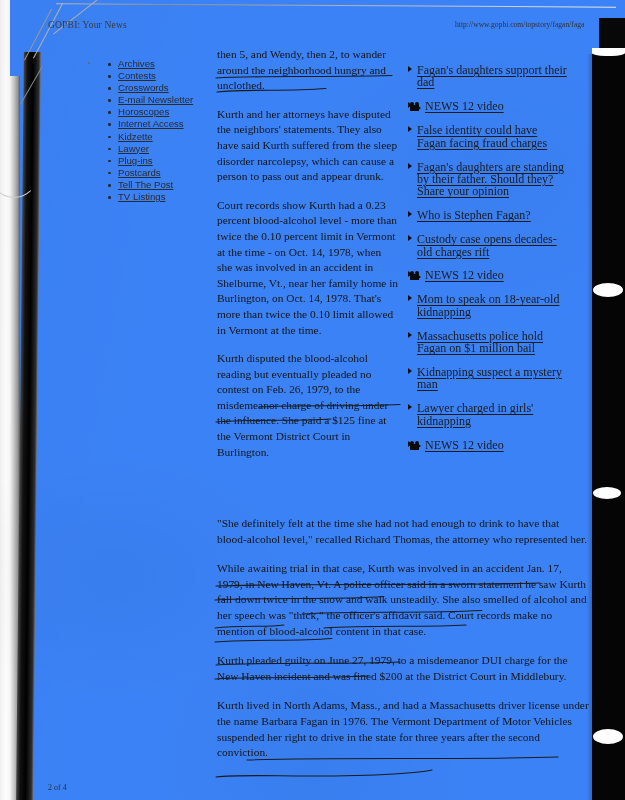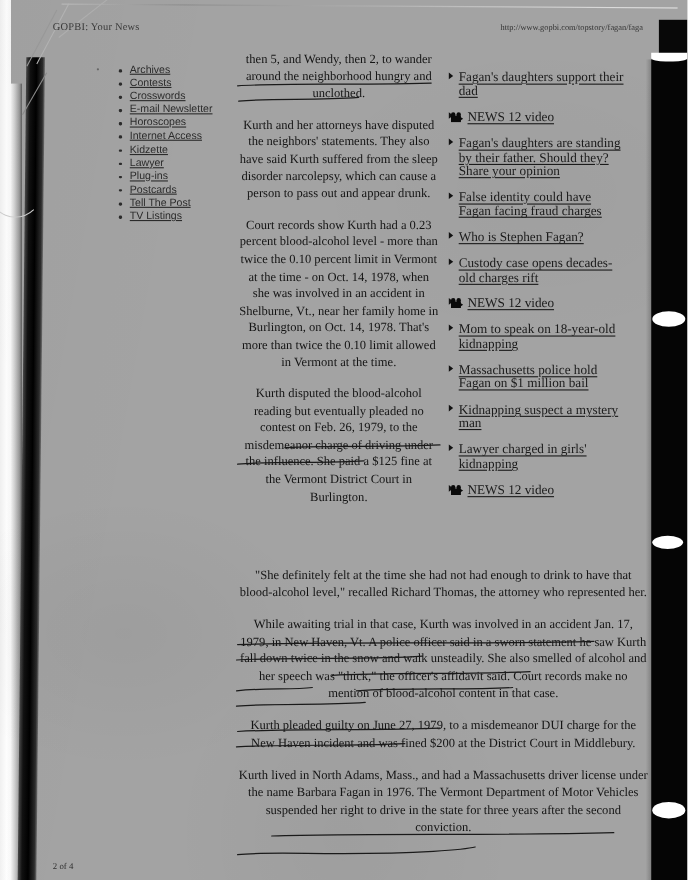--- a/index.html
+++ b/index.html
@@ -10,21 +10,21 @@
   body {
     font-family: "Liberation Serif", serif;
   }
 
   
   #page {
     position: relative;
     width: 625px;
     height: 800px;
     overflow: hidden;
-    background: #a3a3a3;
+    background: #3b82f6;
   }
 
   
   #scan-noise {
     position: absolute;
     inset: 0;
     pointer-events: none;
     background:
       radial-gradient(ellipse 260px 180px at 18% 72%, rgba(0,0,0,0.035), rgba(0,0,0,0) 70%),
       radial-gradient(ellipse 300px 200px at 78% 22%, rgba(0,0,0,0.022), rgba(0,0,0,0) 70%),
@@ -253,21 +253,21 @@
     position: absolute;
     left: 217px;
     top: 516px;
     width: 372px;
     z-index: 7;
     font-size: 11.4px;
     line-height: 15.6px;
     color: #141414;
     font-family: "Liberation Serif", serif;
   }
-  .para { margin: 0 0 13px 0; text-align: center; }
+  .para { margin: 0 0 13px 0; }
   .col-wide .para { margin-bottom: 14px; }
 
   
   .right-rail {
     position: absolute;
     left: 408px;
     top: 64px;
     width: 160px;
     z-index: 7;
     font-family: "Liberation Serif", serif;
@@ -411,26 +411,26 @@
 
     <div class="rail-item video">
       <span class="tri"></span>
       <span class="cam-icon">
         <span class="reel1"></span><span class="reel2"></span><span class="body"></span><span class="lens"></span>
       </span><a class="rail-link" href="#">NEWS 12 video</a>
     </div>
 
     <div class="rail-item">
       <span class="tri"></span>
+      <a class="rail-link" href="#">False identity could have Fagan facing fraud charges</a>
+    </div>
+
+    <div class="rail-item">
+      <span class="tri"></span>
       <a class="rail-link" href="#">Fagan's daughters are standing by their father. Should they? Share your opinion</a>
-    </div>
-
-    <div class="rail-item">
-      <span class="tri"></span>
-      <a class="rail-link" href="#">False identity could have Fagan facing fraud charges</a>
     </div>
 
     <div class="rail-item">
       <span class="tri"></span>
       <a class="rail-link" href="#">Who is Stephen Fagan?</a>
     </div>
 
     <div class="rail-item">
       <span class="tri"></span>
       <a class="rail-link" href="#">Custody case opens decades-old charges rift</a>

